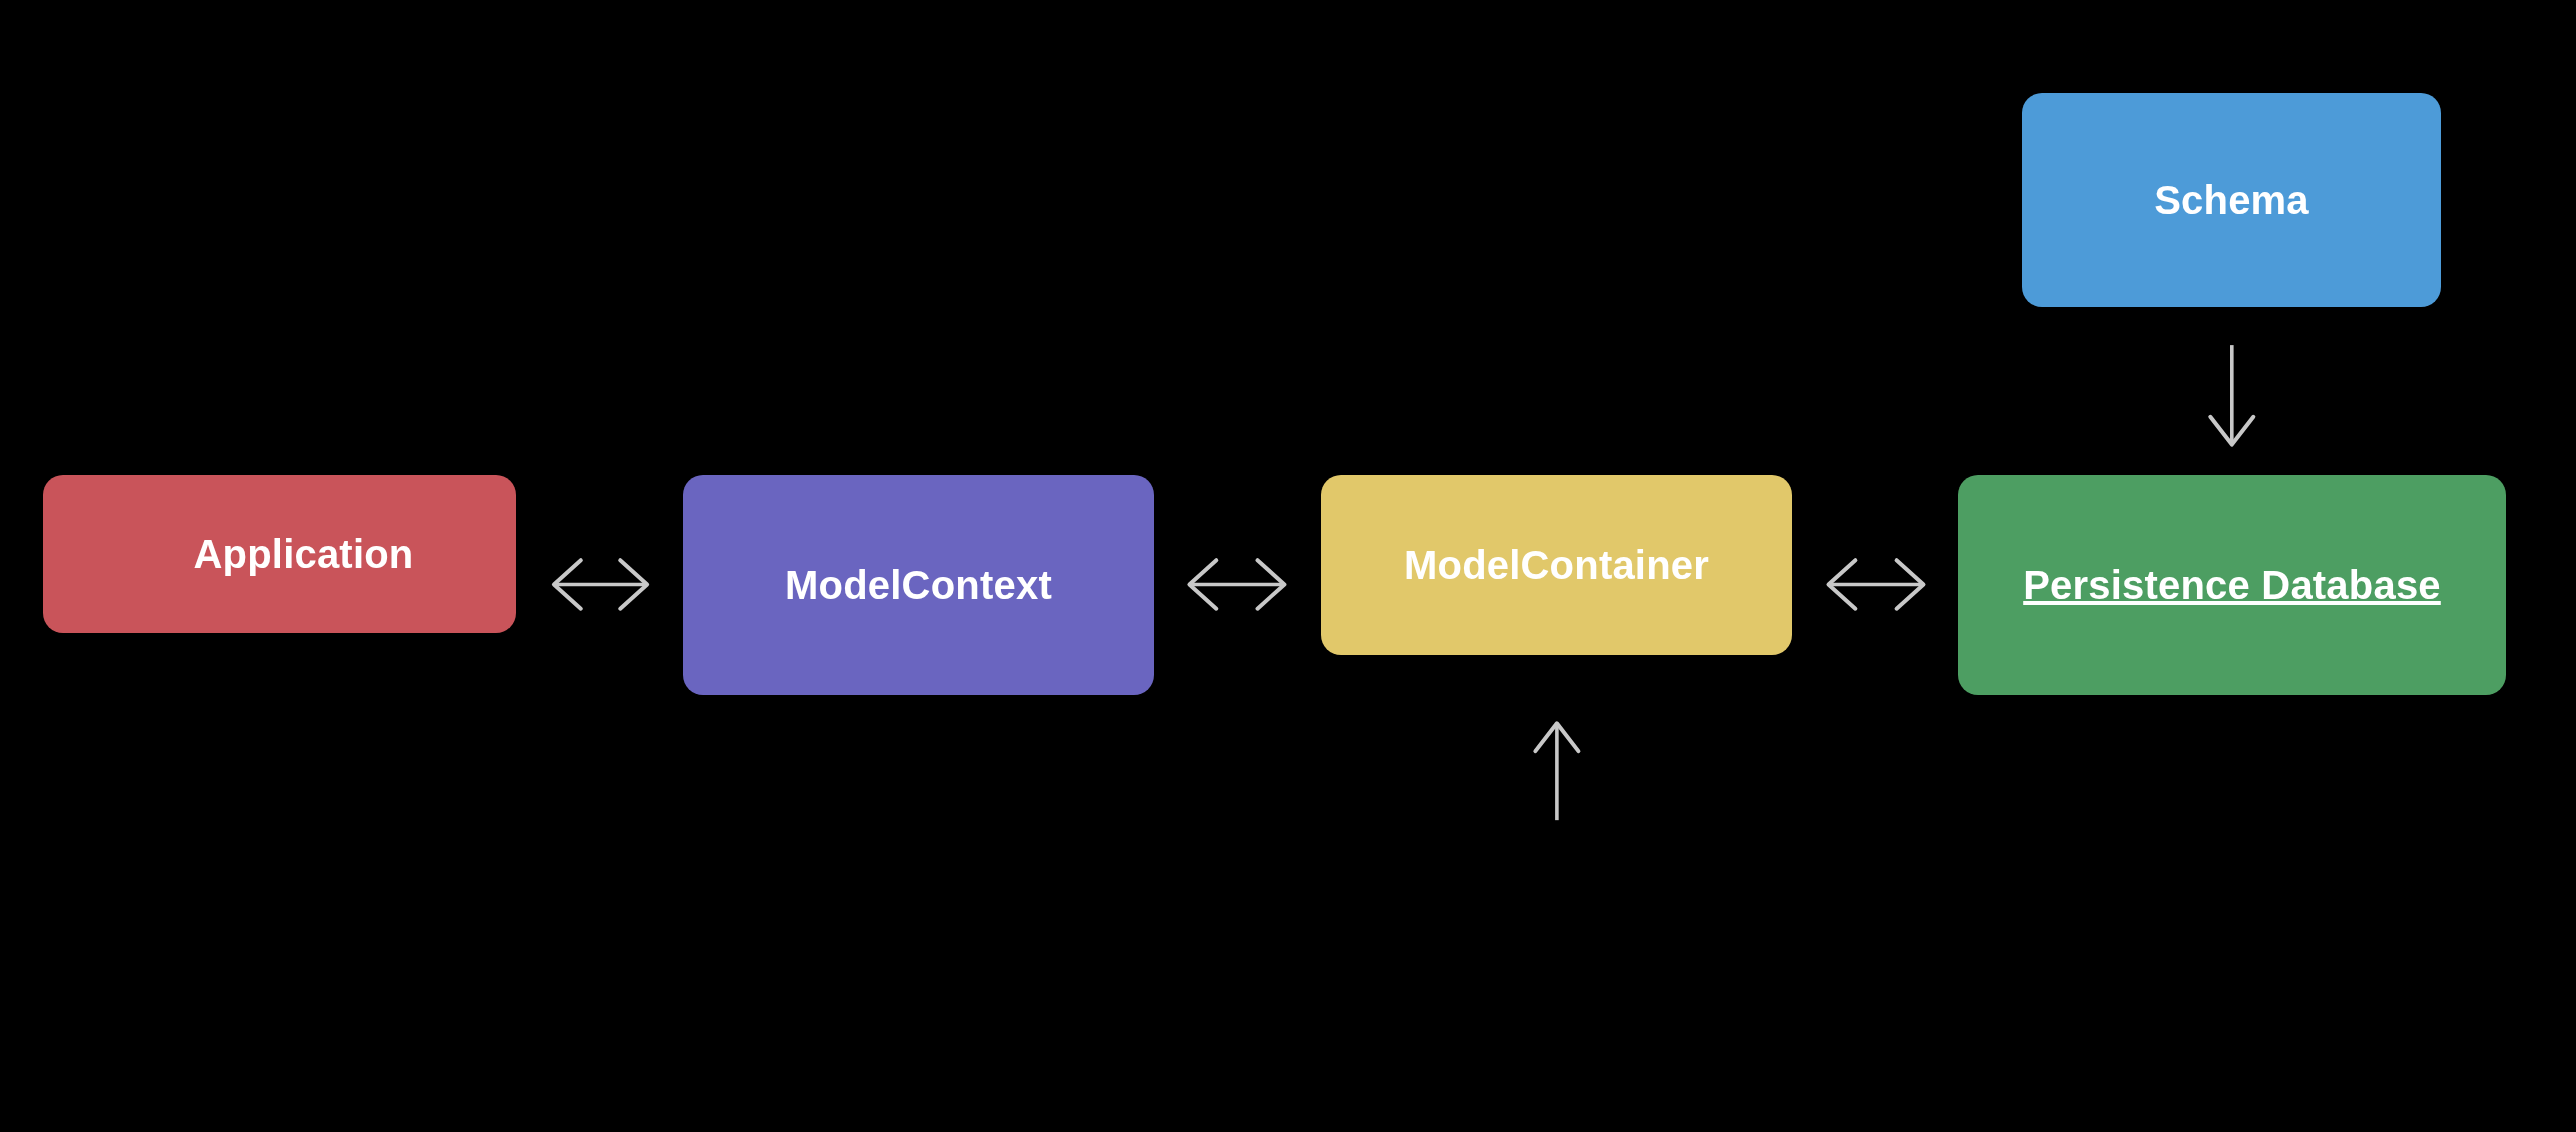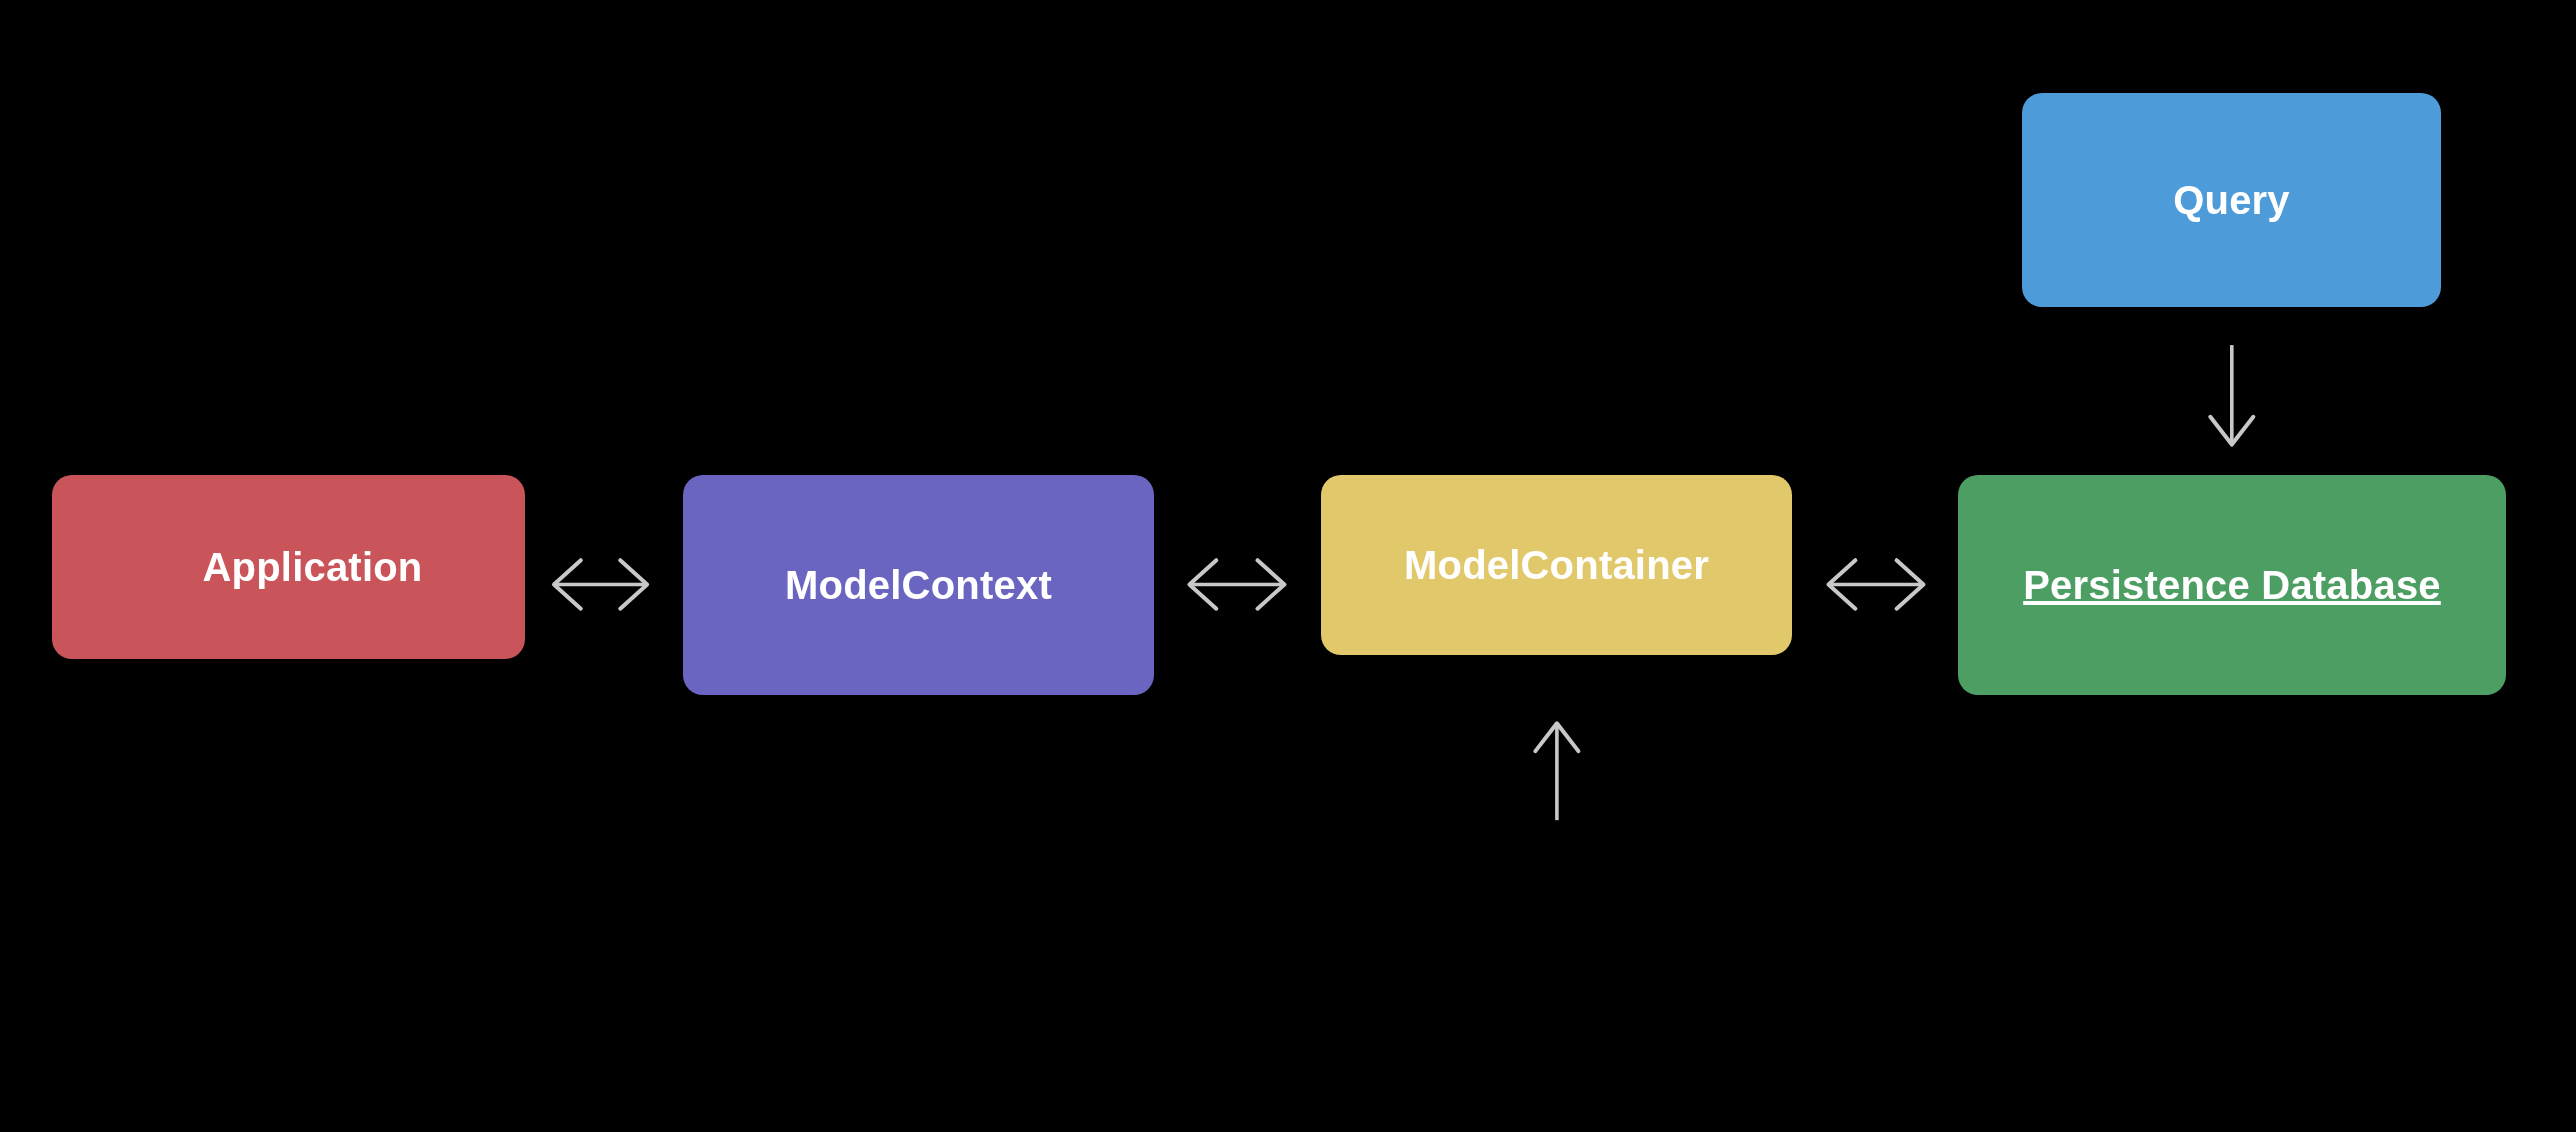--- a/index.html
+++ b/index.html
@@ -34,21 +34,21 @@
     user-select: none;
   }
   .node-label {
     display: block;
     padding: 0 12.5px;
     white-space: nowrap;
   }
 
   
   #node-application {
-    left: 52px;  top: 475px;  width: 473px;  height: 184px;
+    left: 43px;  top: 475px;  width: 473px;  height: 158px;
     background: #c9545a;
     padding-left: 48px;
   }
   #node-modelcontext {
     left: 683px; top: 475px;  width: 471px;  height: 220px;
     background: #6a65c0;
   }
   #node-modelcontainer {
     left: 1321px; top: 475px; width: 471px;  height: 180px;
     background: #e1c86a;
@@ -134,18 +134,18 @@
 
   <div class="node" id="node-modelcontainer">
     <span class="node-label">ModelContainer</span>
   </div>
 
   <div class="node" id="node-persistence-database">
     <span class="node-label">Persistence Database</span>
   </div>
 
   <div class="node" id="node-query">
-    <span class="node-label">Query</span>
+    <span class="node-label">Schema</span>
   </div>
 
 
 </div>
 
 
 </body></html>

